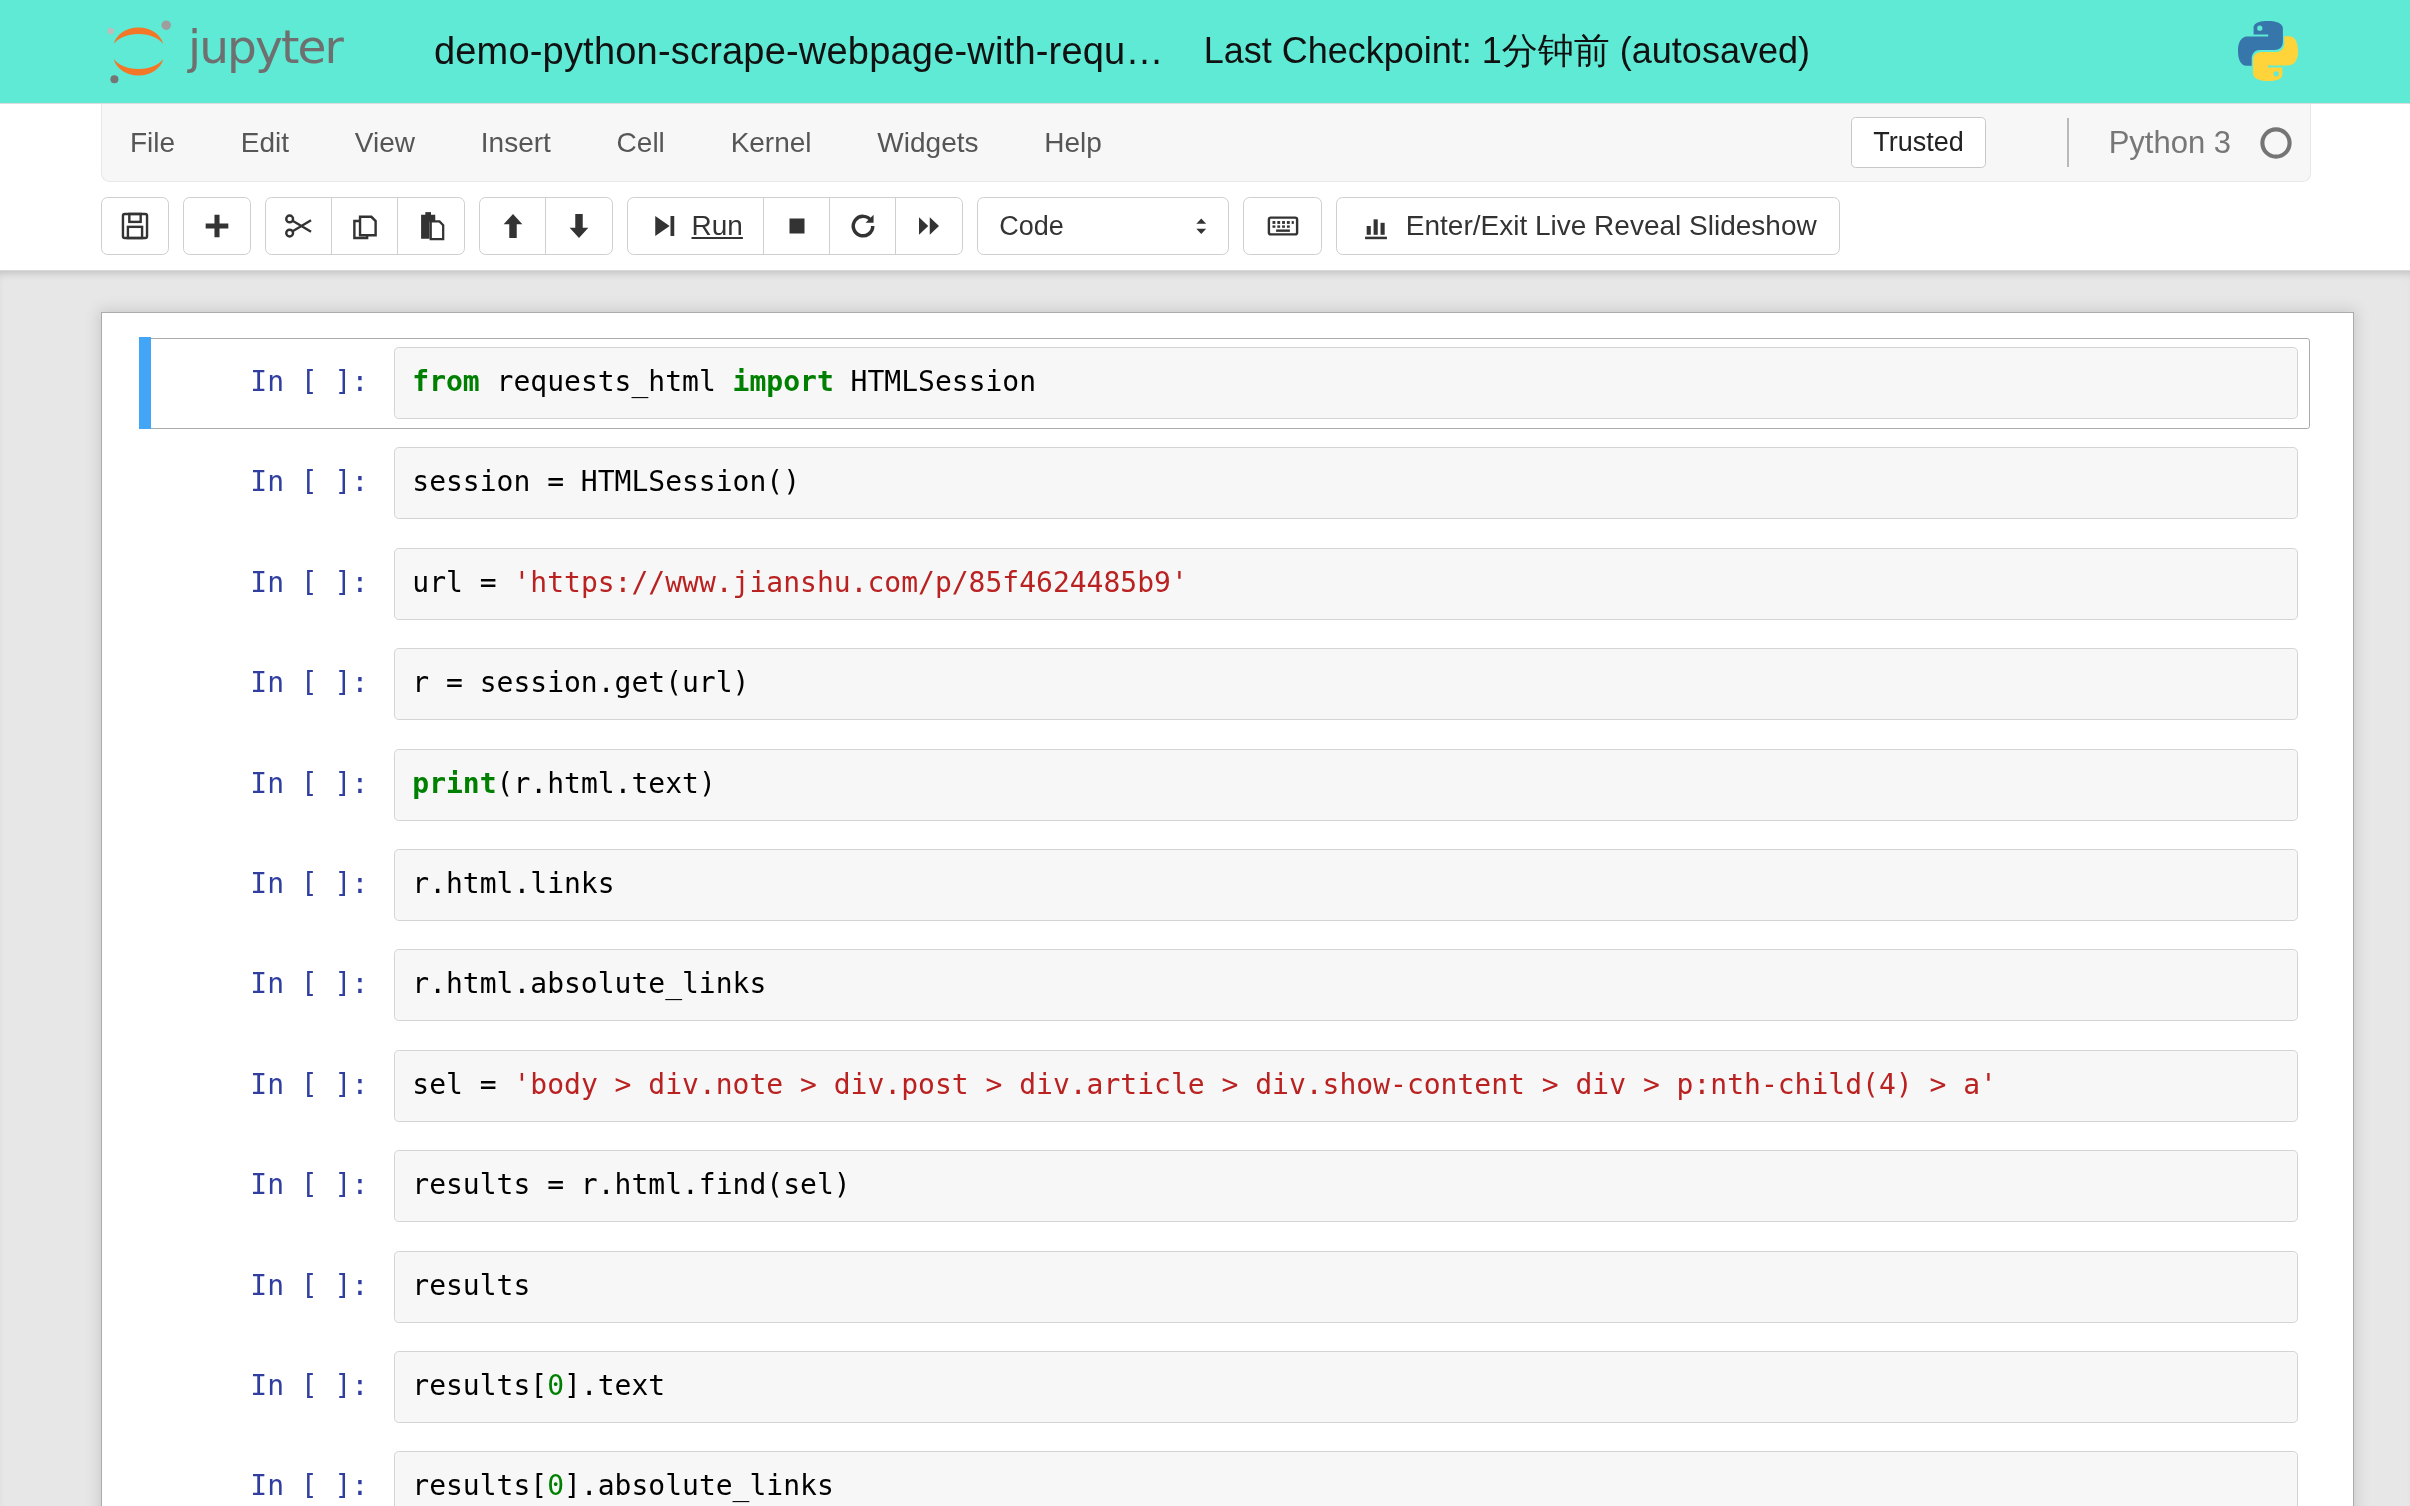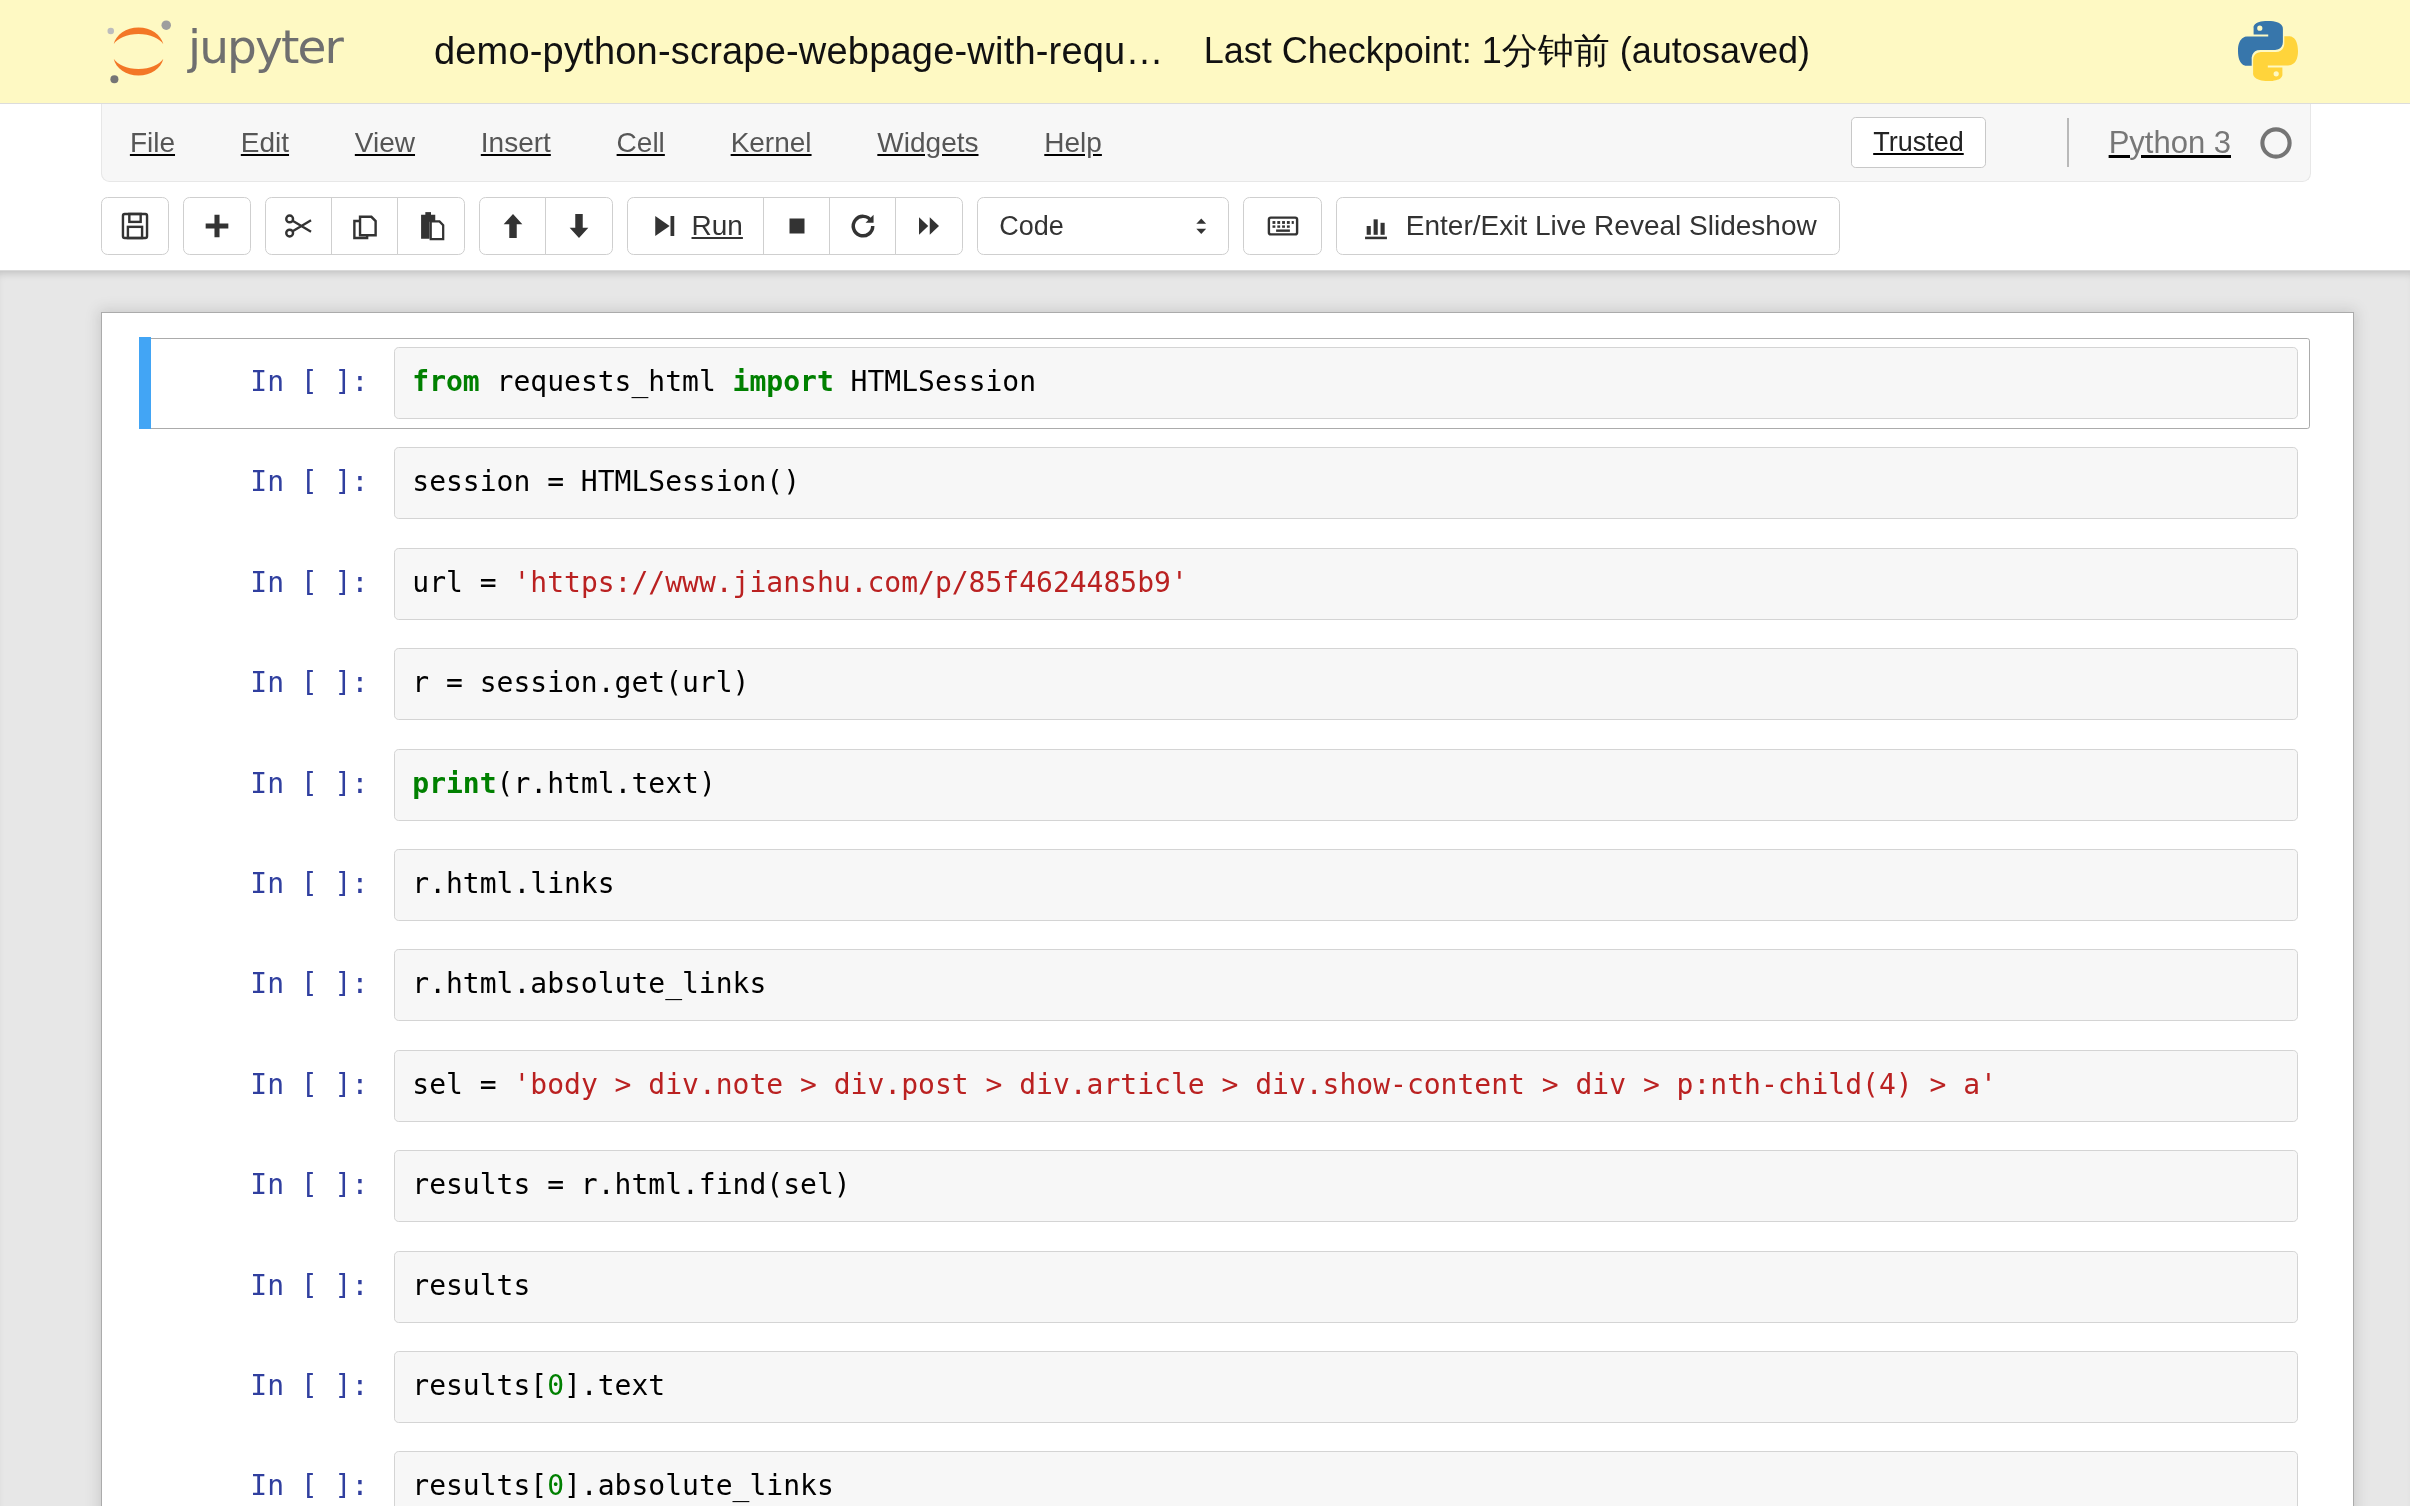--- a/index.html
+++ b/index.html
@@ -1,34 +1,34 @@
 <!DOCTYPE html>
 <html style="font-size:15px"><head>
 <meta charset="utf-8">
 <style>
   * { margin:0; padding:0; box-sizing:border-box; }
   html,body { width:2411px; height:1507px; overflow:hidden; background:#fff;
     font-family:"Liberation Sans", sans-serif; }
 
   
-  .header { background:#fef9c3; position:relative; z-index:5; }
+  .header { background:#5eead4; position:relative; z-index:5; }
 
   .title-row { height:104px; display:flex; align-items:center; padding-left:102px;
     border-bottom:0.9px solid #dcdcdc; position:relative; }
   .logo { display:flex; align-items:center; gap:13px; cursor:pointer; }
   .logo-text { font-family:"DejaVu Sans", sans-serif; font-size:47px; color:#6f6f6f;
     letter-spacing:-1.9px; padding-bottom:9.4px; }
   .nb-title { font-size:38px; color:#111; margin-left:92px; letter-spacing:0.2px; }
   .checkpoint { font-size:36px; color:#111; margin-left:40px; }
   .py-logo { position:absolute; right:111px; top:19px; }
 
   .menubar-row { height:78px; background:#fff; }
   .menubar-panel { margin-left:101px; width:2210px; height:78px; background:#f7f7f7;
     border:0.9px solid #e7e7e7; border-top:none; border-radius:0 0 8.5px 8.5px;
-    display:flex; align-items:center; justify-content:space-between; padding:0 15px 0 26px;text-decoration:underline; }
+    display:flex; align-items:center; justify-content:space-between; padding:0 15px 0 26px; }
   .menu { list-style:none; display:flex; align-items:center; }
   .menu li { font-size:28px; color:#565656; margin-right:62px; cursor:pointer; padding:5.6px 1.9px; }
   .menu-right { display:flex; align-items:center; }
   .trusted-btn { background:#fff; border:1.9px solid #c8c8c8; border-radius:4.7px;
     font-size:27px; color:#222; padding:9.4px 21px; font-family:inherit; cursor:pointer; }
   .vsep { width:1.9px; height:49px; background:#b9b9b9; margin:0 40px 0 81px; }
   .kernel-name { font-size:31px; color:#777; margin-right:26px; }
   .kernel-ind { display:inline-flex; }
 
   .toolbar-row { height:89px; display:flex; align-items:center; padding-left:101px;

